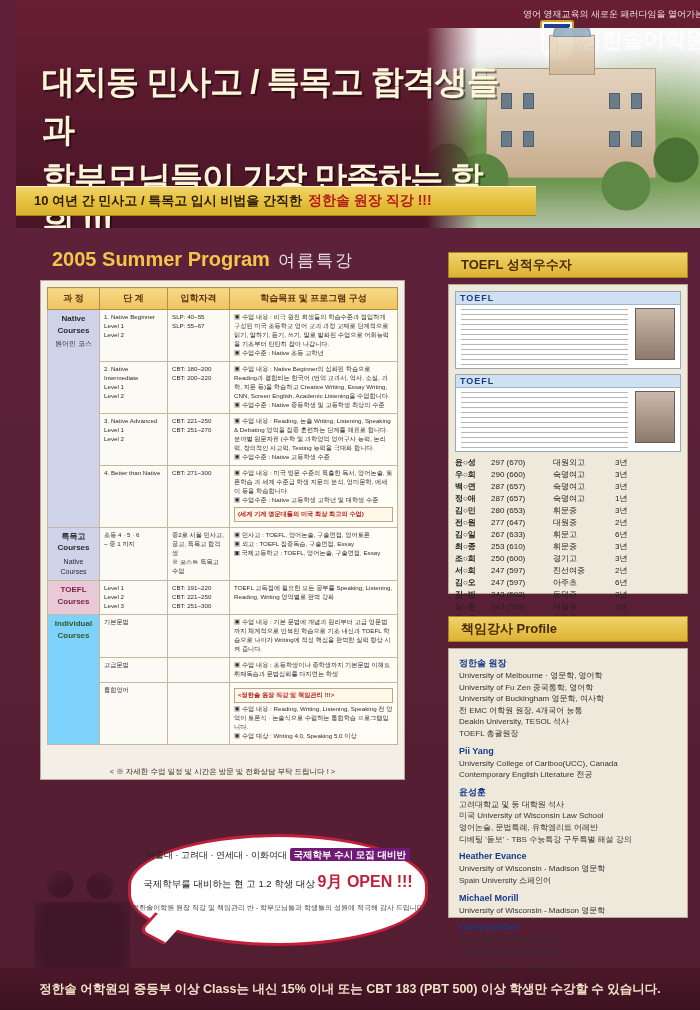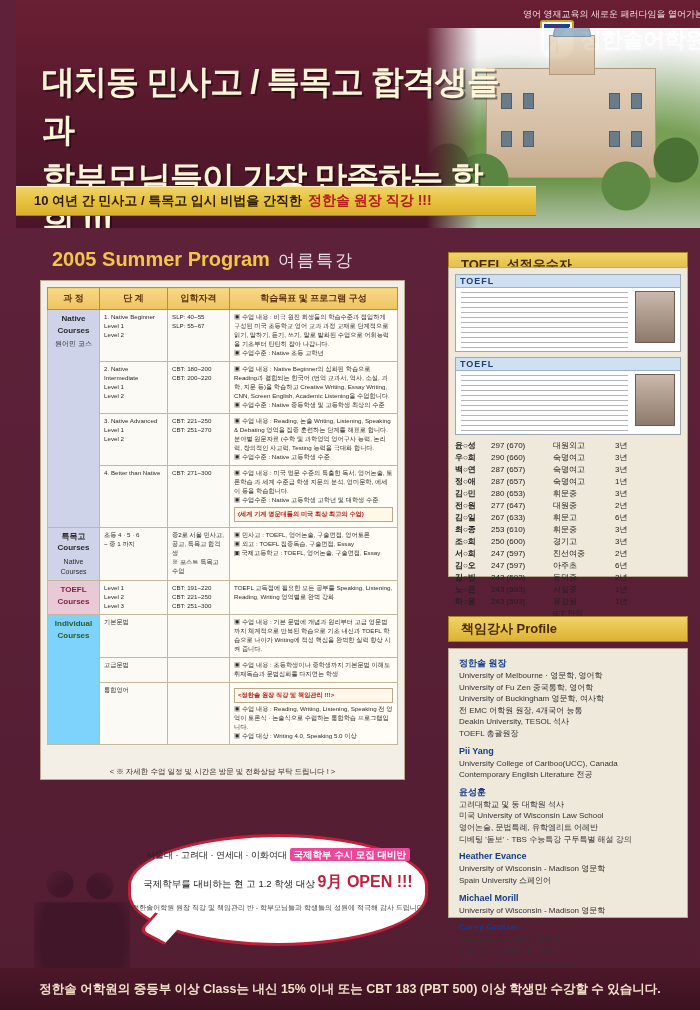--- a/index.html
+++ b/index.html
@@ -123,21 +123,21 @@
   .side-title {
     position:absolute; width:240px; height:26px; left:448px;
     background:linear-gradient(180deg,#f0d36a,#ddb233);
     border:1px solid #a8841b; color:#4a2a05; font-size:13px; font-weight:bold;
     display:flex; align-items:center; padding-left:12px;
   }
   #toefl-title { top:24px; }
   #prof-title { top:388px; }
 
   .score-card {
-    position:absolute; left:448px; top:39px; width:240px; height:310px;
+    position:absolute; left:448px; top:56px; width:240px; height:310px;
     background:#efe9dc; border:1px solid #b9a98f; padding:6px;
   }
   .cert { height:78px; background:#fff; border:1px solid #9aa7b5; margin-bottom:5px; position:relative; overflow:hidden; }
   .cert .blue { position:absolute; left:0; top:0; width:100%; height:13px; background:#cfe0f2; border-bottom:1px solid #9ab2cc;}
   .cert .etslogo { position:absolute; left:4px; top:1px; font-size:9px; font-weight:bold; color:#1a3f7a; letter-spacing:1px;}
   .cert .photo { position:absolute; right:5px; top:16px; width:40px; height:52px; background:linear-gradient(180deg,#c9b8ab,#8d7a6c); border:1px solid #6d5c50;}
   .cert .lines { position:absolute; left:5px; top:17px; right:52px; height:56px;
     background:repeating-linear-gradient(180deg,#6b6b6b 0 1px, rgba(0,0,0,0) 1px 5px); opacity:.5;}
   .score-list { font-size:8px; color:#222; line-height:1.5; }
   .score-list .row { display:flex; }
@@ -155,21 +155,21 @@
   .prof-card .first { margin-top:0; }
 
   
   .balloon {
     position:absolute; left:128px; top:606px; width:300px; height:112px;
     background:#ffffff; border:3px solid #c0203a; border-radius:50%/46%;
     text-align:center; padding-top:12px;
   }
   .balloon .b1 { font-size:9px; color:#222; }
   .balloon .b1 b.box {
-    background:#ec4899; color:#fff; padding:1px 4px; border-radius:2px; font-size:9.5px;
+    background:#701a75; color:#fff; padding:1px 4px; border-radius:2px; font-size:9.5px;
   }
   .balloon .b2 { font-size:9.5px; color:#222; margin-top:10px; }
   .balloon .b2 .op { color:#c0203a; font-weight:bold; font-size:16px; }
   .balloon .b3 { font-size:7px; color:#444; margin-top:10px; }
   .balloon:after{
     content:""; position:absolute; left:14px; bottom:2px; width:26px; height:22px;
     background:#fff; border-left:3px solid #c0203a; border-bottom:3px solid #c0203a;
     transform:rotate(28deg) skewX(-14deg); border-radius:0 0 0 8px;
   }
   .silhouette {

